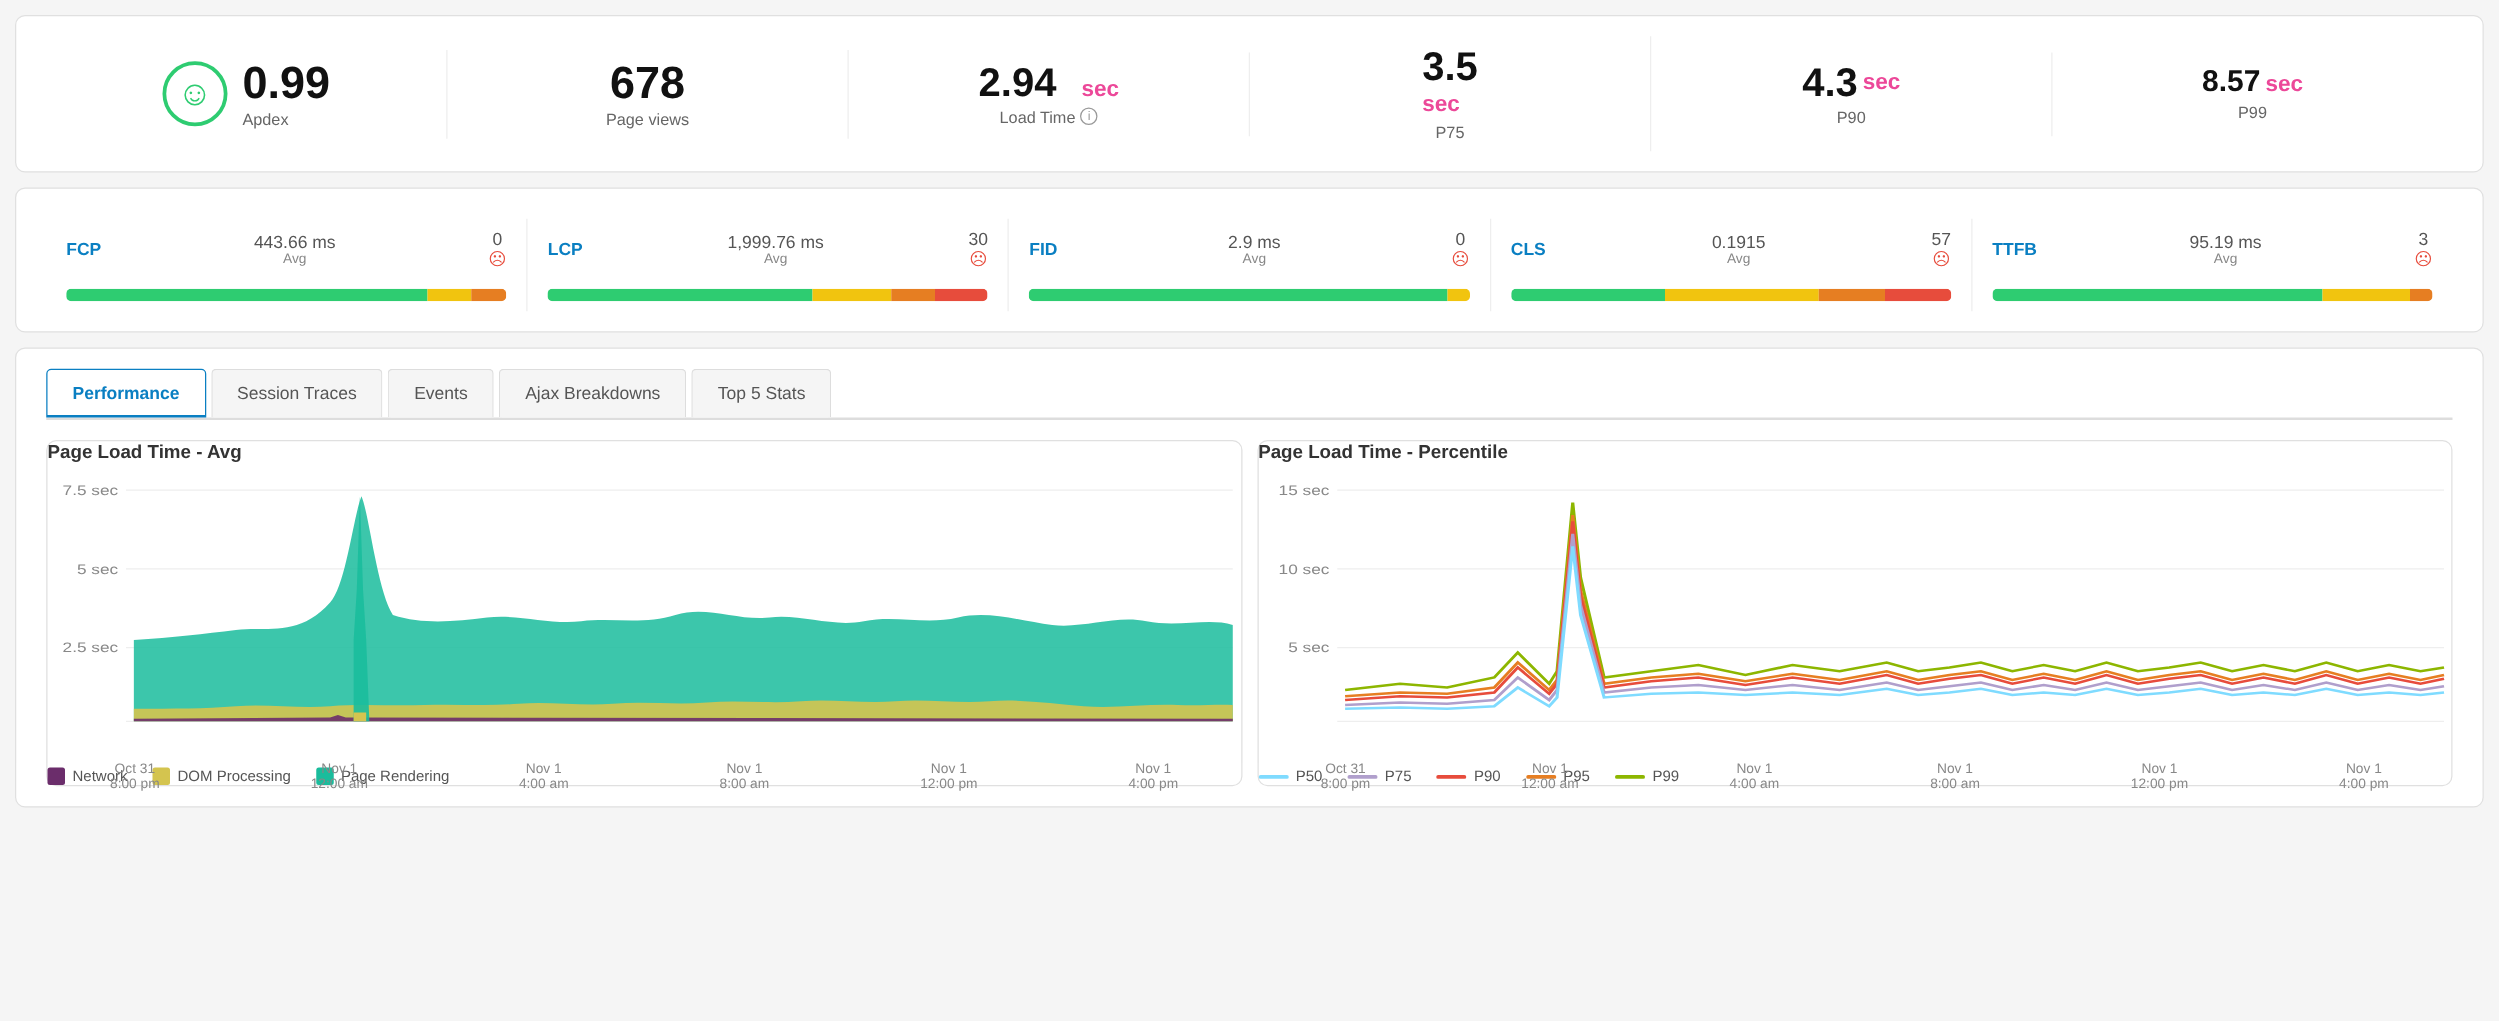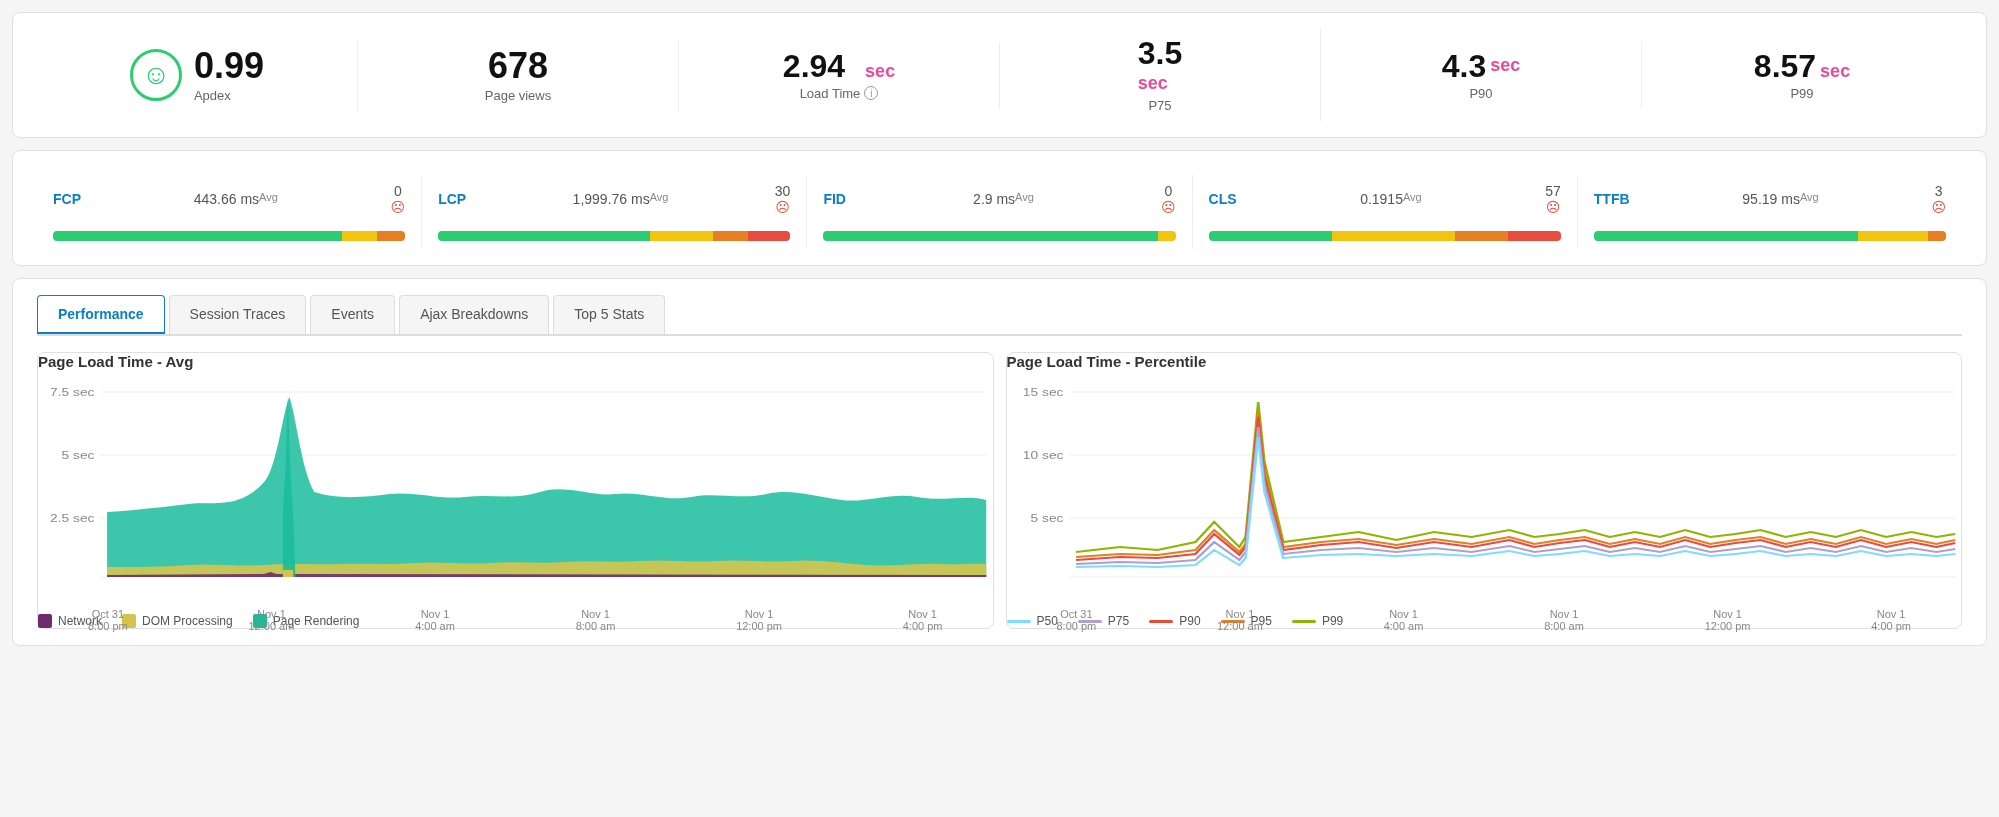--- a/index.html
+++ b/index.html
@@ -17,21 +17,21 @@
     .stat-unit { font-size: 20px; font-weight: 700; color: #ec4899; }
     .stat-label { font-size: 13px; color: #666; margin-top: 4px; display: flex; align-items: center; gap: 4px; }
     .info-icon { display: inline-block; width: 14px; height: 14px; border-radius: 50%; border: 1px solid #999; color: #999; font-size: 10px; text-align: center; line-height: 13px; cursor: pointer; }
 
     
     .vitals-row { display: flex; gap: 0; margin-top: 8px; }
     .vital-item { flex: 1; border-right: 1px solid #eee; padding: 8px 16px; }
     .vital-item:last-child { border-right: none; }
     .vital-header { display: flex; align-items: center; justify-content: space-between; margin-bottom: 16px; }
     .vital-name { font-size: 14px; font-weight: 700; color: #0a7fc2; }
-    .vital-avg-wrap { display: flex; flex-direction: row; align-items: flex-start; }
+    .vital-avg-wrap { display: flex; flex-direction: column; align-items: center; }
     .vital-avg-val { font-size: 14px; color: #555; }
     .vital-avg-label { font-size: 11px; color: #888; }
     .vital-count { display: flex; flex-direction: column; align-items: center; }
     .vital-count-num { font-size: 14px; color: #555; }
     .vital-icon { font-size: 14px; }
     .vital-bar { height: 10px; border-radius: 4px; overflow: hidden; display: flex; margin-top: 6px; }
     .bar-green { background: #2ecc71; }
     .bar-yellow { background: #f1c40f; }
     .bar-orange { background: #e67e22; }
     .bar-red { background: #e74c3c; }
@@ -98,21 +98,21 @@
     <div class="top-stat-item">
       <div style="display:flex;align-items:center;gap:4px;">
         <span class="stat-value" style="font-size:32px;">4.3</span>
         <span class="stat-unit" style="font-size:18px;">sec</span>
       </div>
       <div class="stat-label">P90</div>
     </div>
 
     <div class="top-stat-item">
       <div style="display:flex;align-items:baseline;gap:4px;">
-        <span class="stat-value" style="font-size:32px;">8.57</span>
+        <span class="stat-value" style="font-size:24px;">8.57</span>
         <span class="stat-unit" style="font-size:18px;">sec</span>
       </div>
       <div class="stat-label">P99</div>
     </div>
   </div>
 </div>
 
 <div class="card">
   <div class="vitals-row">
 

